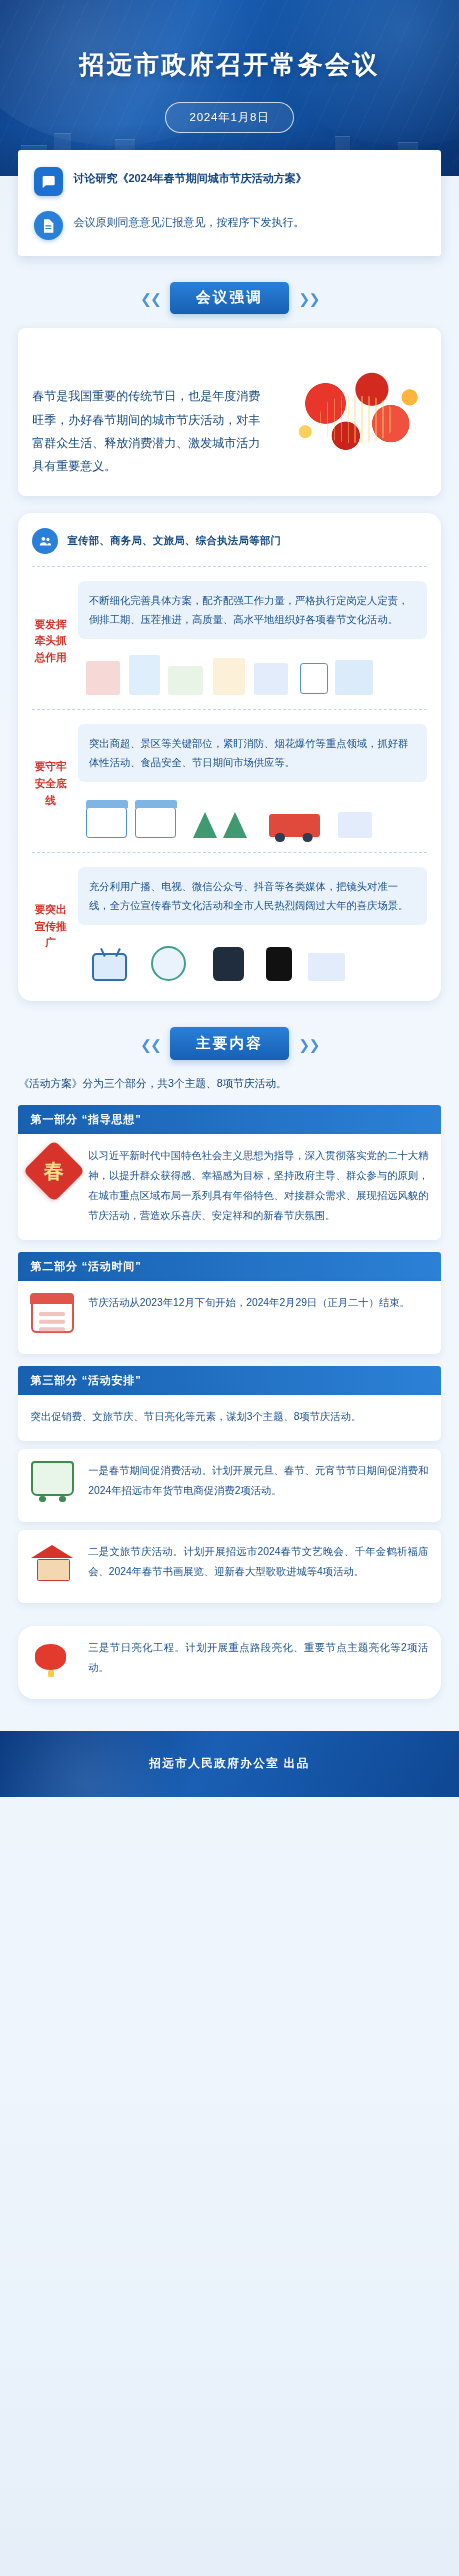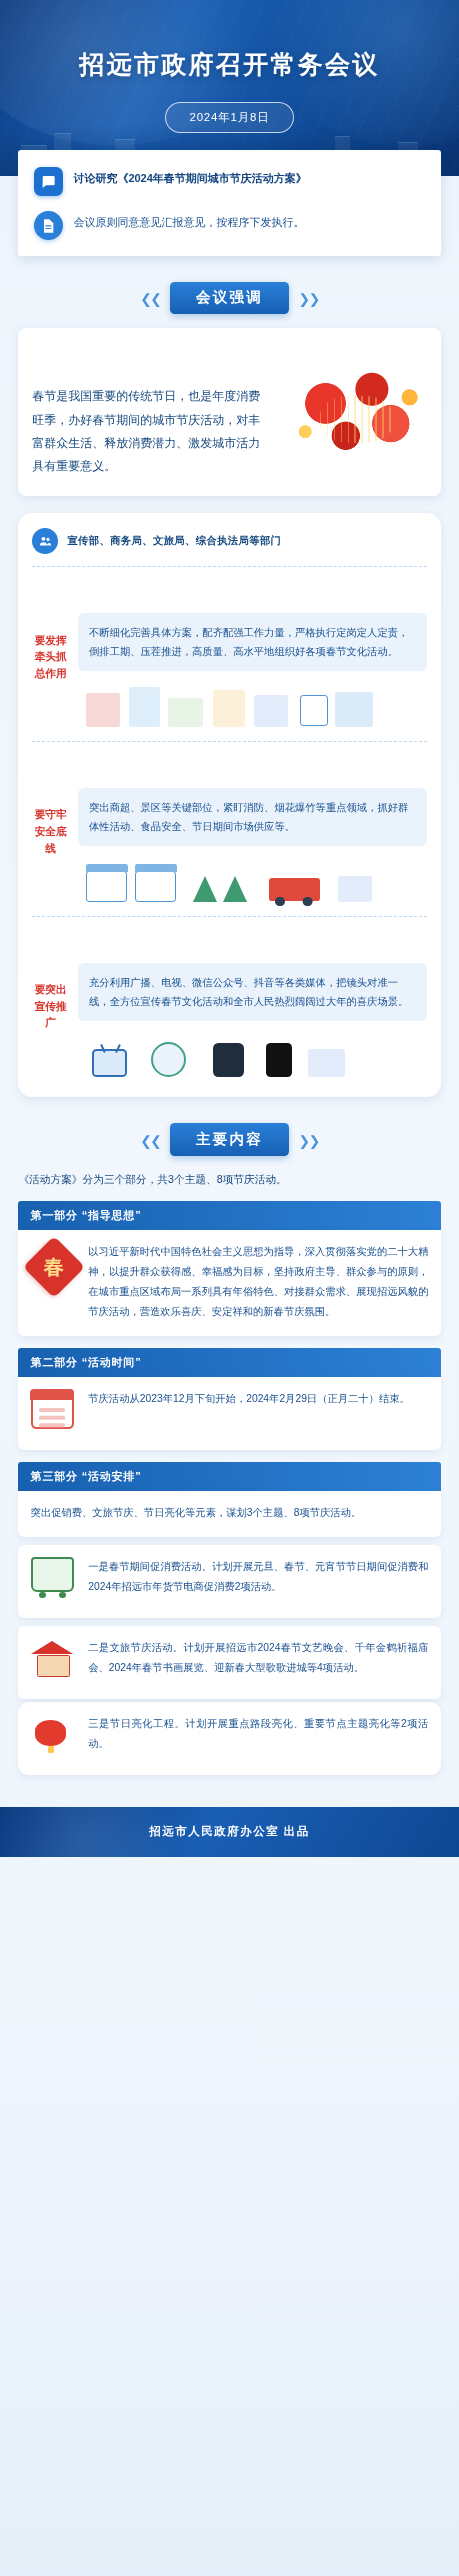--- a/index.html
+++ b/index.html
@@ -238,21 +238,20 @@
     padding-top: 4.6px;
   }
   .req-body { flex: 1 1 auto; }
   .req-text {
     background: #eaf3fc;
     border-radius: 6.1px;
     padding: 10px 10.7px;
     font-size: 10.3px;
     line-height: 1.85;
     color: #184f8f;
-    margin-top: 32px;
   }
   .req-art {
     height: 47px;
     margin-top: 9.2px;
     position: relative;
   }
 
   
   .ill { position:absolute; bottom:0; }
   .bar { background:#cfe3f7; border-radius:2.3px; }
@@ -360,21 +359,21 @@
   .row-ill { position:relative; height:47px; margin-top:9.2px; }
   .shop { position:absolute; bottom:0; width:41px; height:31px; background:#fff; border:1.5px solid #4b93d6; border-radius:3.1px; }
   .shop::before{ content:""; position:absolute; left:-1.5px; right:-1.5px; top:-7.7px; height:7.7px; background:#7fb5e4; border-radius:2.3px 2.3px 0 0;}
   .tree { position:absolute; bottom:0; width:0; height:0; border-left:12.2px solid transparent; border-right:12.2px solid transparent; border-bottom:26px solid #3f9a72; }
   .fire-truck { position:absolute; bottom:1.5px; width:51px; height:23px; background:#e04a3c; border-radius:3.1px; }
   .fire-truck::after{ content:""; position:absolute; left:6.1px; bottom:-5.4px; width:9.2px; height:9.2px; border-radius:50%; background:#2c3e50; box-shadow: 27.6px 0 0 #2c3e50; }
 
   
   .footer {
     margin-top: 32px;
-    height: 50px;
+    height: 66px;
     background: linear-gradient(120deg, #0b3a80 0%, #1a5fb4 45%, #0e4793 100%);
     display:flex; align-items:center; justify-content:center;
     position: relative;
     overflow: hidden;
   }
   .footer::before{
     content:"";
     position:absolute; left:-31px; bottom:-54px; width:230px; height:138px; border-radius:50%;
     background: radial-gradient(circle, rgba(255,255,255,.10), rgba(255,255,255,0) 70%);
   }
@@ -541,21 +540,21 @@
     <p>一是春节期间促消费活动。计划开展元旦、春节、元宵节节日期间促消费和2024年招远市年货节电商促消费2项活动。</p>
   </div>
 
   <div class="part-body" style="margin-top:7.7px;border-radius:6.1px;">
     <div class="part-ill">
       <div class="temple-ico"></div>
     </div>
     <p>二是文旅节庆活动。计划开展招远市2024春节文艺晚会、千年金鹤祈福庙会、2024年春节书画展览、迎新春大型歌歌进城等4项活动。</p>
   </div>
 
-  <div class="part-body" style="margin-top:3px;border-radius:11px;">
+  <div class="part-body" style="margin-top:23px;border-radius:16px;">
     <div class="part-ill">
       <div class="lantern-ico"></div>
     </div>
     <p>三是节日亮化工程。计划开展重点路段亮化、重要节点主题亮化等2项活动。</p>
   </div>
 
   <div class="footer">
     <span>招远市人民政府办公室  出品</span>
   </div>
 

